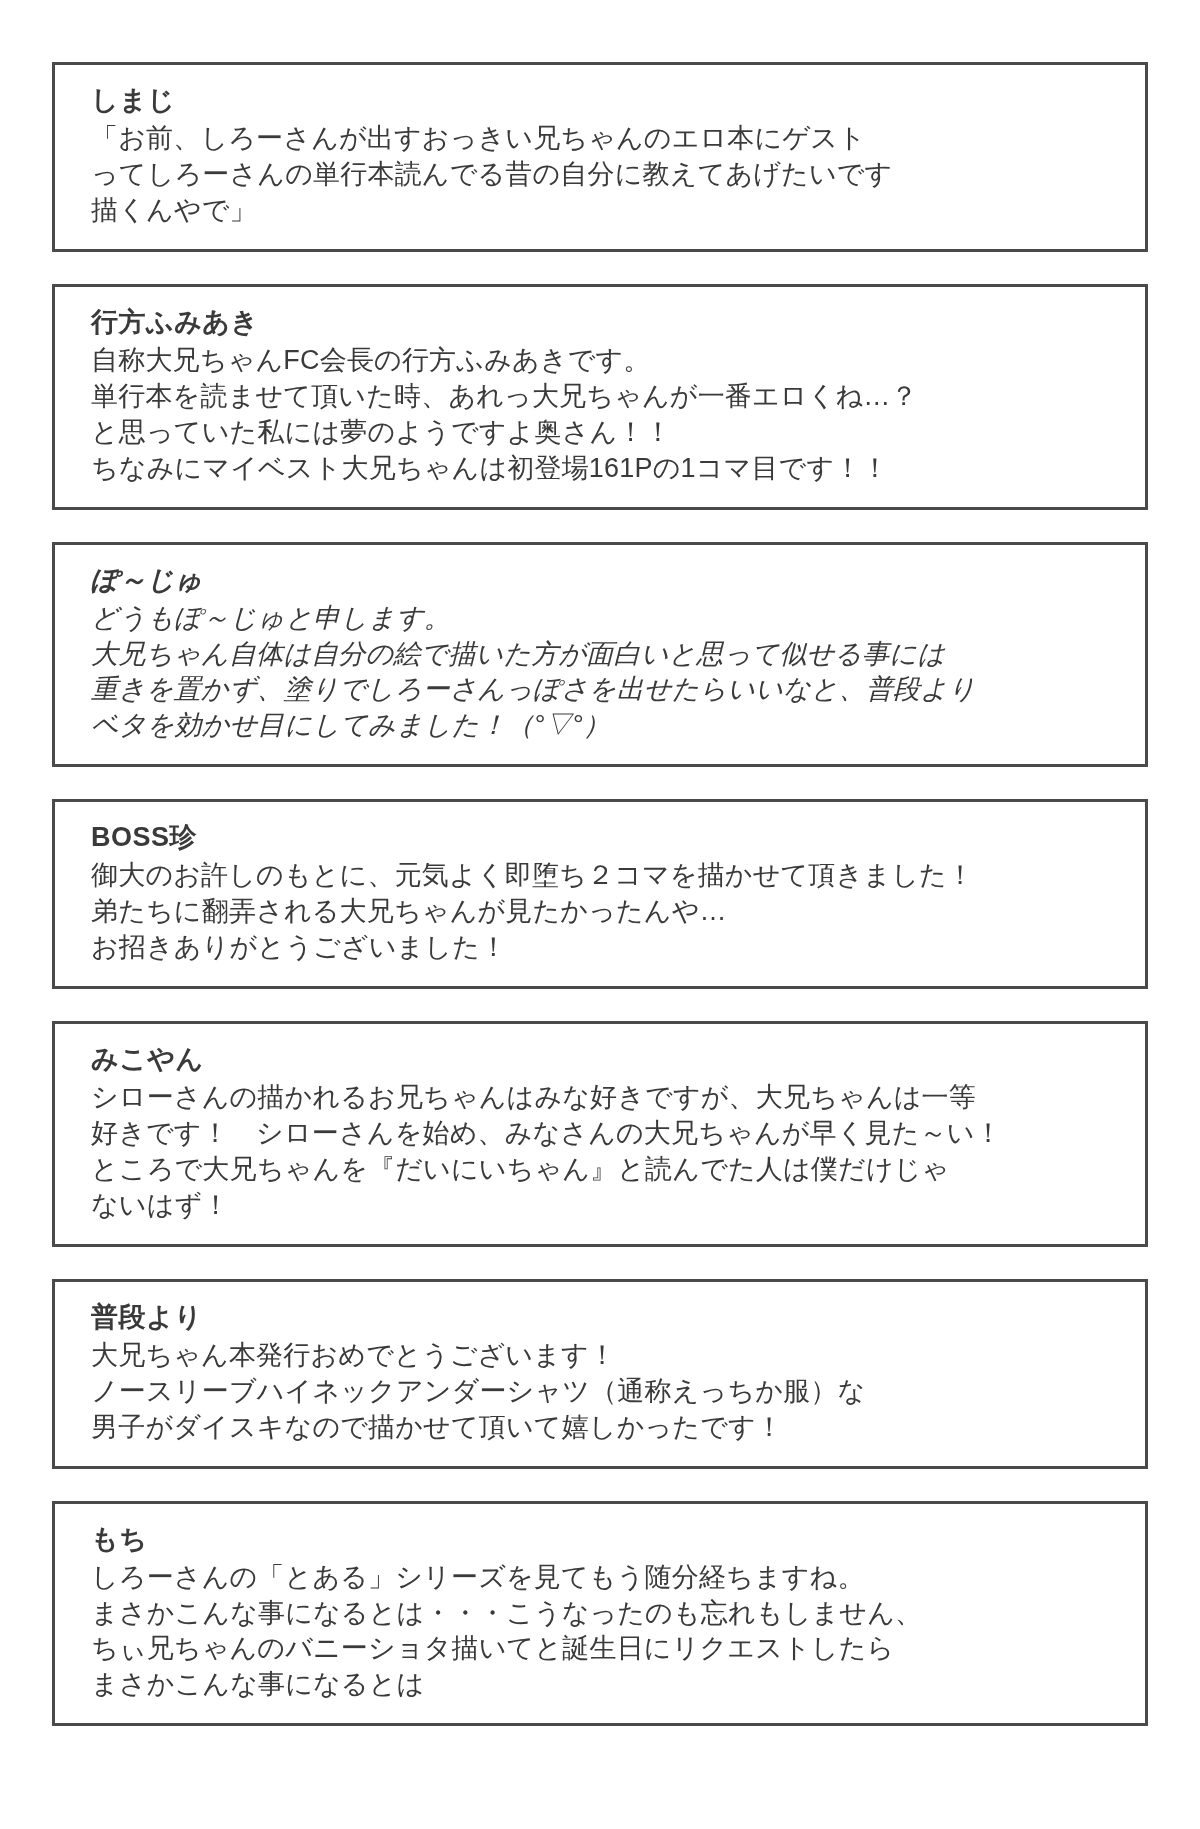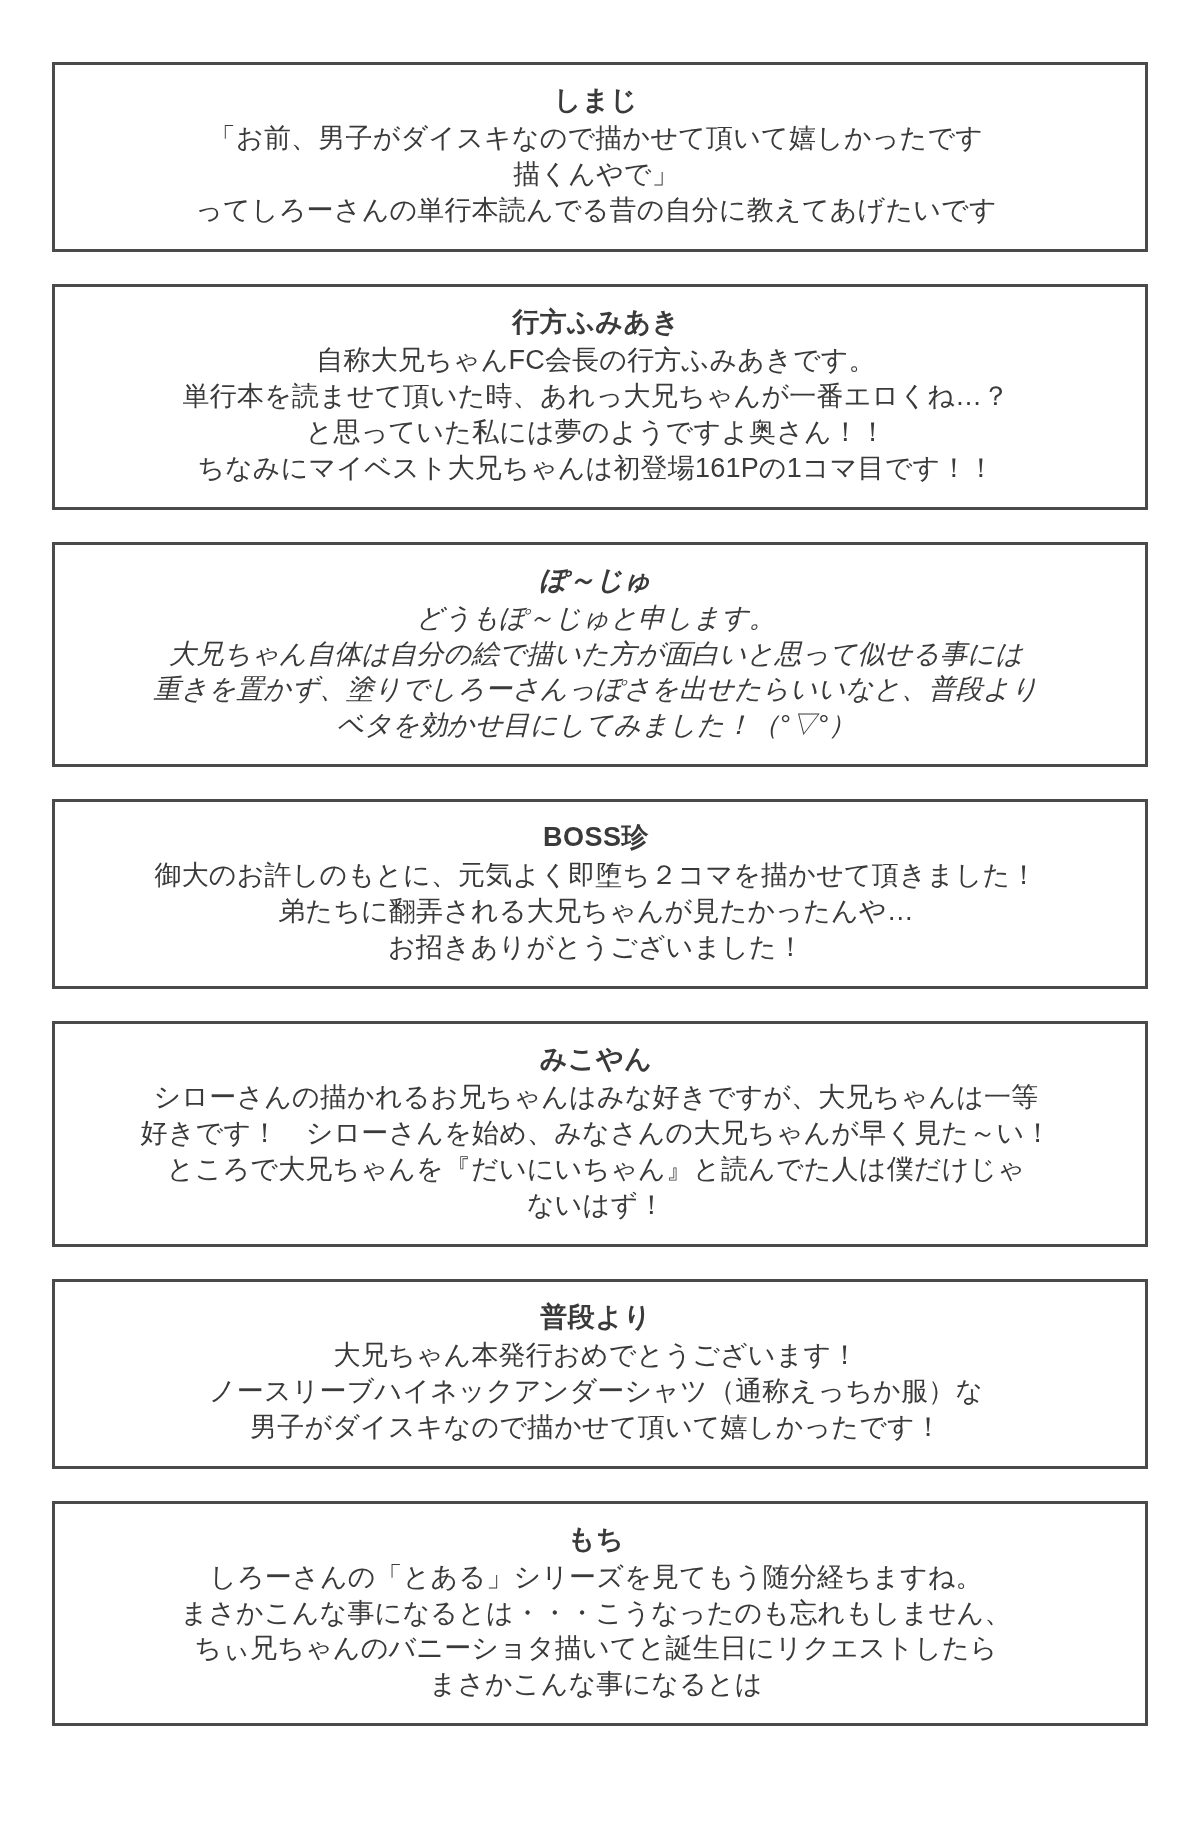--- a/index.html
+++ b/index.html
@@ -17,24 +17,23 @@
   .page {
     position: relative;
     width: 1200px;
     height: 1829px;
     box-sizing: border-box;
     padding: 62px 52px 0 52px;
   }
   .comment-box {
     border: 3px solid #4a4a4a;
     box-sizing: border-box;
-    padding: 18px 22px 20px 14px;
+    padding: 18px 22px 20px 36px;
     margin-bottom: 32px;
     background: #ffffff;
-    text-align: center;
   }
   .author {
     font-size: 27px;
     font-weight: bold;
     line-height: 1.26;
     color: #3a3a3a;
     margin: 0 0 4px 0;
     letter-spacing: 0.5px;
   }
   .body-line {
@@ -54,23 +53,23 @@
   .box-6 { min-height: 172px; }
   .box-7 { min-height: 200px; }
 </style>
 </head>
 <body>
 
 <div class="page">
 
   <div class="comment-box box-1">
     <div class="author">しまじ</div>
-    <div class="body-line">「お前、男子がダイスキなので描かせて頂いて嬉しかったです</div>
+    <div class="body-line">「お前、しろーさんが出すおっきい兄ちゃんのエロ本にゲスト</div>
+    <div class="body-line">ってしろーさんの単行本読んでる昔の自分に教えてあげたいです</div>
     <div class="body-line">描くんやで」</div>
-    <div class="body-line">ってしろーさんの単行本読んでる昔の自分に教えてあげたいです</div>
   </div>
 
   <div class="comment-box box-2">
     <div class="author">行方ふみあき</div>
     <div class="body-line">自称大兄ちゃんFC会長の行方ふみあきです。</div>
     <div class="body-line">単行本を読ませて頂いた時、あれっ大兄ちゃんが一番エロくね…？</div>
     <div class="body-line">と思っていた私には夢のようですよ奥さん！！</div>
     <div class="body-line">ちなみにマイベスト大兄ちゃんは初登場161Pの1コマ目です！！</div>
   </div>
 

